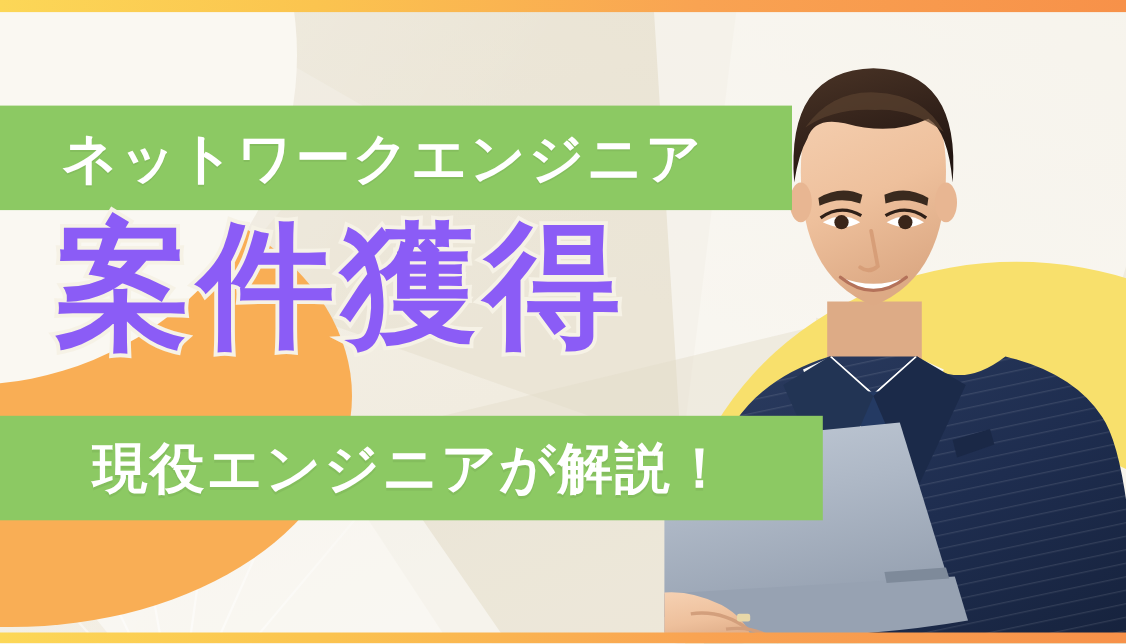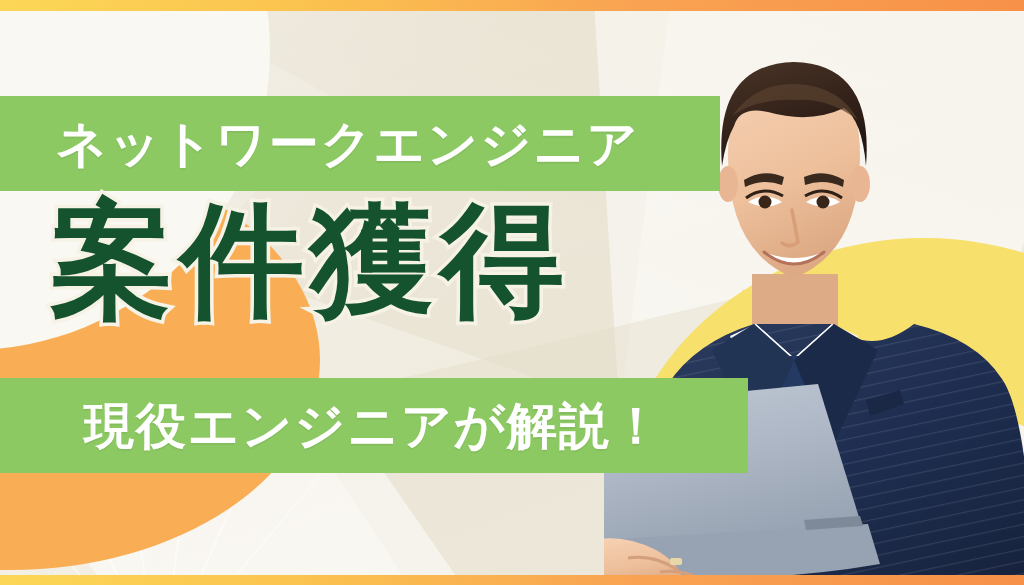--- a/index.html
+++ b/index.html
@@ -86,21 +86,21 @@
     margin-left:56px;
     white-space:nowrap;
     text-shadow:0 2px 0 rgba(0,0,0,.05);
   }
 
   
   .headline{
     position:absolute;left:50px;top:198px;
     font-size:124px;font-weight:700;line-height:1;
     letter-spacing:6px;white-space:nowrap;
-    color:#14532d;
+    color:#8b5cf6;
     -webkit-text-stroke:7px #f6f2e6;
     paint-order:stroke fill;
   }
 </style>
 </head>
 <body>
 
 <div class="banner">
 
   <div class="bg-base">

